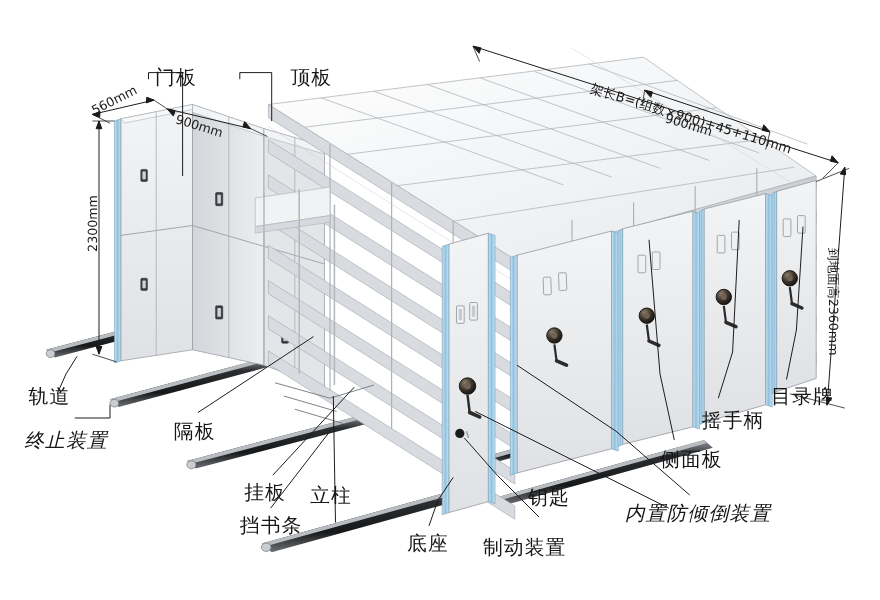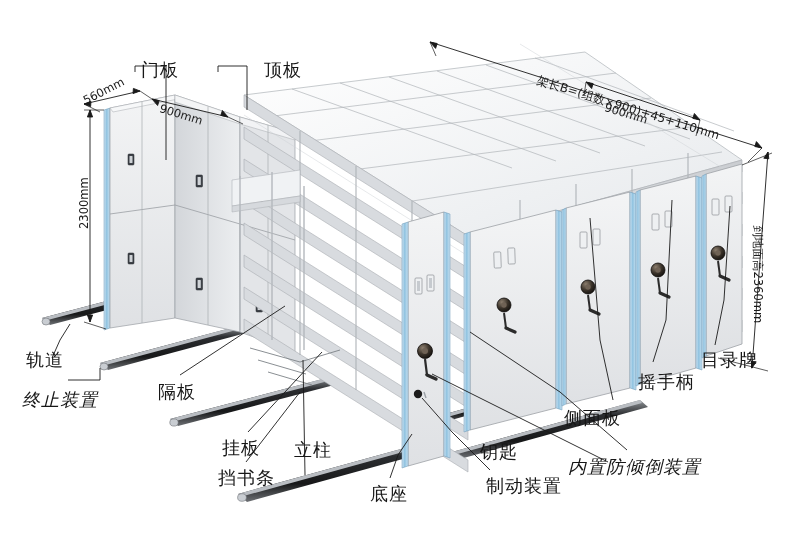--- a/index.html
+++ b/index.html
@@ -397,29 +397,29 @@
   <div class="lbl" style="left:26px;top:348px;">轨道</div>
 
   <div class="lbl" style="left:22px;top:388px;font-style:italic;">终止装置</div>
 
   <div class="lbl" style="left:158px;top:380px;">隔板</div>
 
   <div class="lbl" style="left:222px;top:436px;">挂板</div>
 
   <div class="lbl" style="left:218px;top:466px;">挡书条</div>
 
-  <div class="lbl" style="left:294px;top:438px;">立柱</div>
+  <div class="lbl" style="left:282px;top:438px;">立柱</div>
 
   <div class="lbl" style="left:370px;top:482px;">底座</div>
 
-  <div class="lbl" style="left:439px;top:474px;margin-left:47px;">制动装置</div>
+  <div class="lbl" style="left:439px;top:486px;">制动装置</div>
 
   <div class="lbl" style="left:480px;top:440px;">钥匙</div>
 
   <div class="lbl" style="left:568px;top:455px;font-style:italic;">内置防倾倒装置</div>
 
-  <div class="lbl" style="left:564px;top:406px;text-align:center;">侧面板</div>
+  <div class="lbl" style="left:600px;top:406px;text-align:center;">侧面板</div>
 
   <div class="lbl" style="left:607px;top:370px;margin-left:31px;">摇手柄</div>
 
   <div class="lbl" style="left:701px;top:348px;">目录牌</div>
 
 </div>
 
 </body></html>

